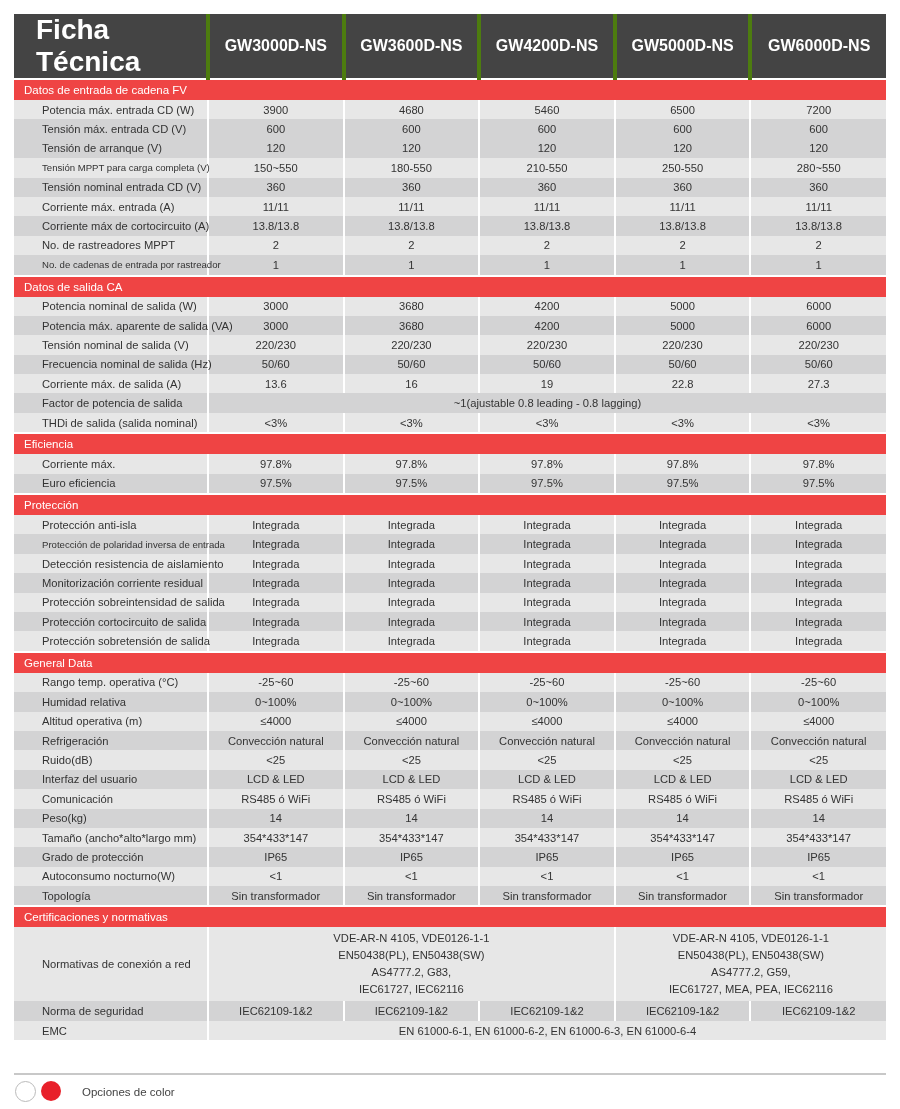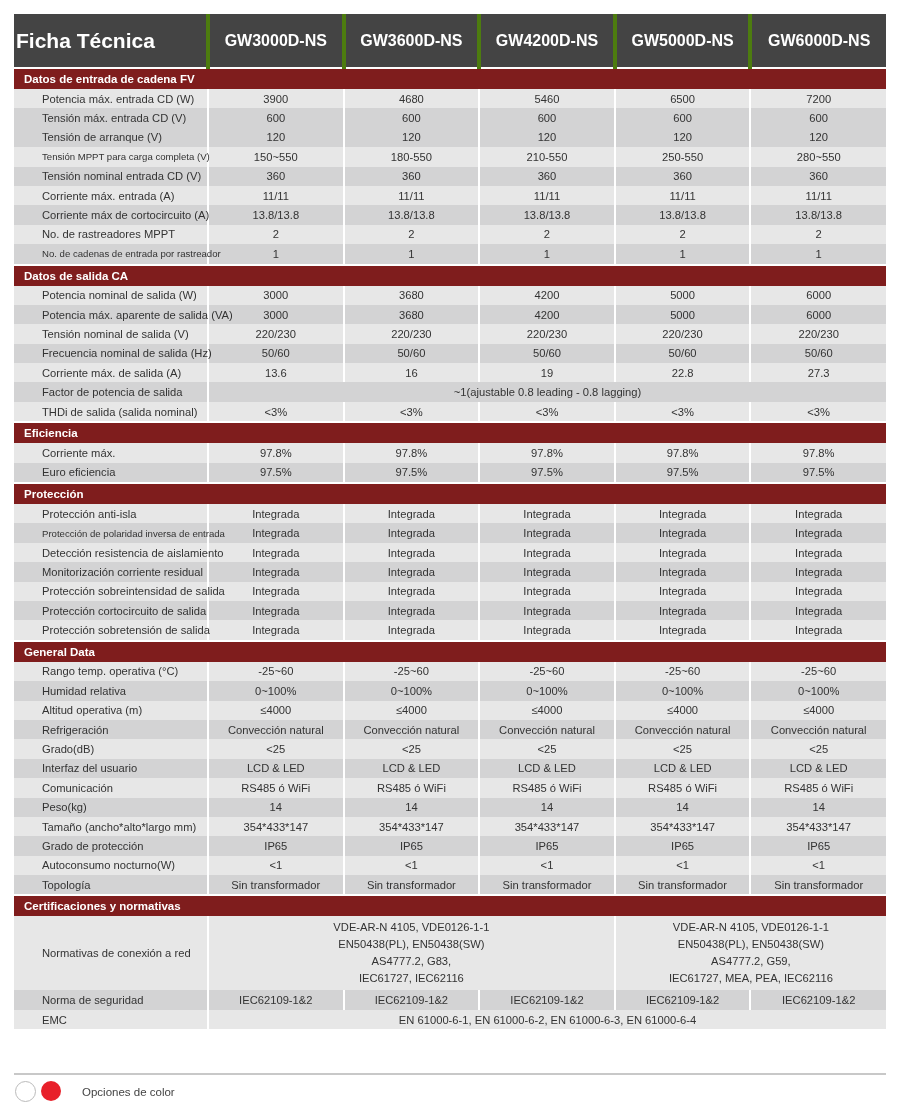--- a/index.html
+++ b/index.html
@@ -2,22 +2,22 @@
 <html><head>
 <meta charset="utf-8">
 <style>
   html, body { margin:0; padding:0; background:#fff; }
   body { width:900px; height:1109px; position:relative; font-family:"Liberation Sans", sans-serif; color:#333; overflow:hidden; }
   #sheet { position:absolute; left:14px; top:14px; width:872px; }
   table { border-collapse:collapse; width:872px; table-layout:fixed; }
   col.lbl { width:194px; }
   col.m { width:135.6px; }
   th.hdr { background:#444; color:#fff; height:53px; font-weight:bold; border-left:4px solid #4d7c0f; font-size:16px; text-align:center; padding:0; }
-  th.hdr.first { border-left:none; text-align:left; padding-left:2px; font-size:21px; }
-  tr.section td { background:#7f1d1d; color:#fff; font-weight:bold; font-size:11.5px; height:20px; padding:0 0 0 10px; border-top:2px solid #fff; }
+  th.hdr.first { border-left:none; text-align:left; padding-left:22px; font-size:28px; }
+  tr.section td { background:#ef4444; color:#fff; font-weight:normal; font-size:11.5px; height:20px; padding:0 0 0 10px; border-top:2px solid #fff; }
   tr.data td { height:19.4px; padding:0; font-size:11.2px; text-align:center; border-left:2px solid #fff; white-space:nowrap; }
   tr.data td.label { text-align:left; padding-left:28px; border-left:none; }
   tr.data td.label.small { font-size:9.6px; }
   tr.data.odd td { background:#e7e7e7; }
   tr.data.even td { background:#d3d3d4; }
   tr.data td.multi { white-space:normal; line-height:17px; padding:3px 0; }
   #footer-line { position:absolute; left:14px; top:1073px; width:872px; height:2px; background:#c8c8c8; }
   .swatch { position:absolute; top:1081px; width:20px; height:20px; border-radius:50%; }
   #sw-white { left:15px; background:#fff; border:1px solid #bbb; width:19px; height:19px; }
   #sw-red { left:41px; background:#e8202a; }
@@ -284,21 +284,21 @@
         </tr>
         <tr class="data even">
           <td class="label">Refrigeración</td>
           <td>Convección natural</td>
           <td>Convección natural</td>
           <td>Convección natural</td>
           <td>Convección natural</td>
           <td>Convección natural</td>
         </tr>
         <tr class="data odd">
-          <td class="label">Grado(dB)</td>
+          <td class="label">Ruido(dB)</td>
           <td>&lt;25</td>
           <td>&lt;25</td>
           <td>&lt;25</td>
           <td>&lt;25</td>
           <td>&lt;25</td>
         </tr>
         <tr class="data even">
           <td class="label">Interfaz del usuario</td>
           <td>LCD &amp; LED</td>
           <td>LCD &amp; LED</td>

